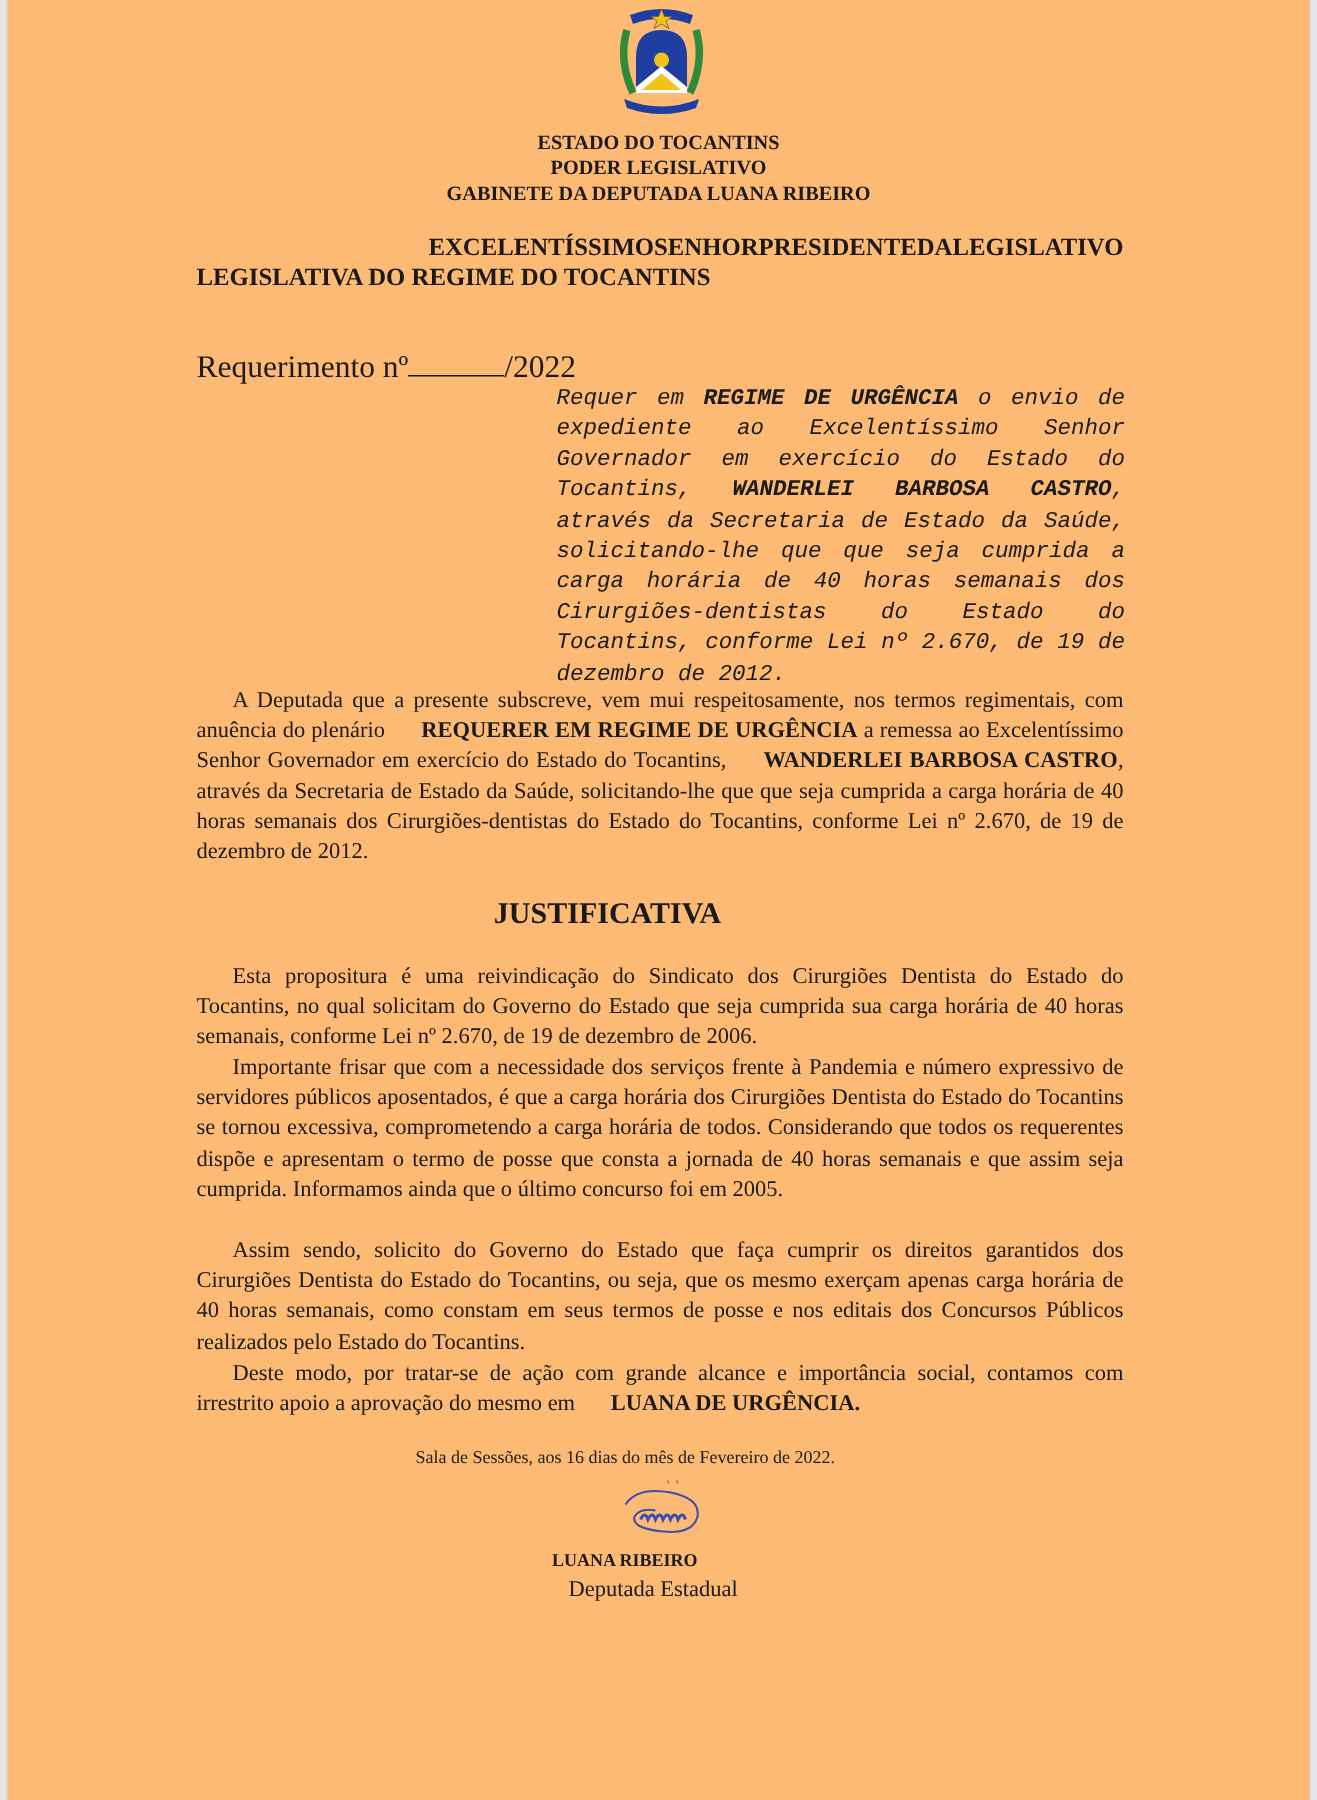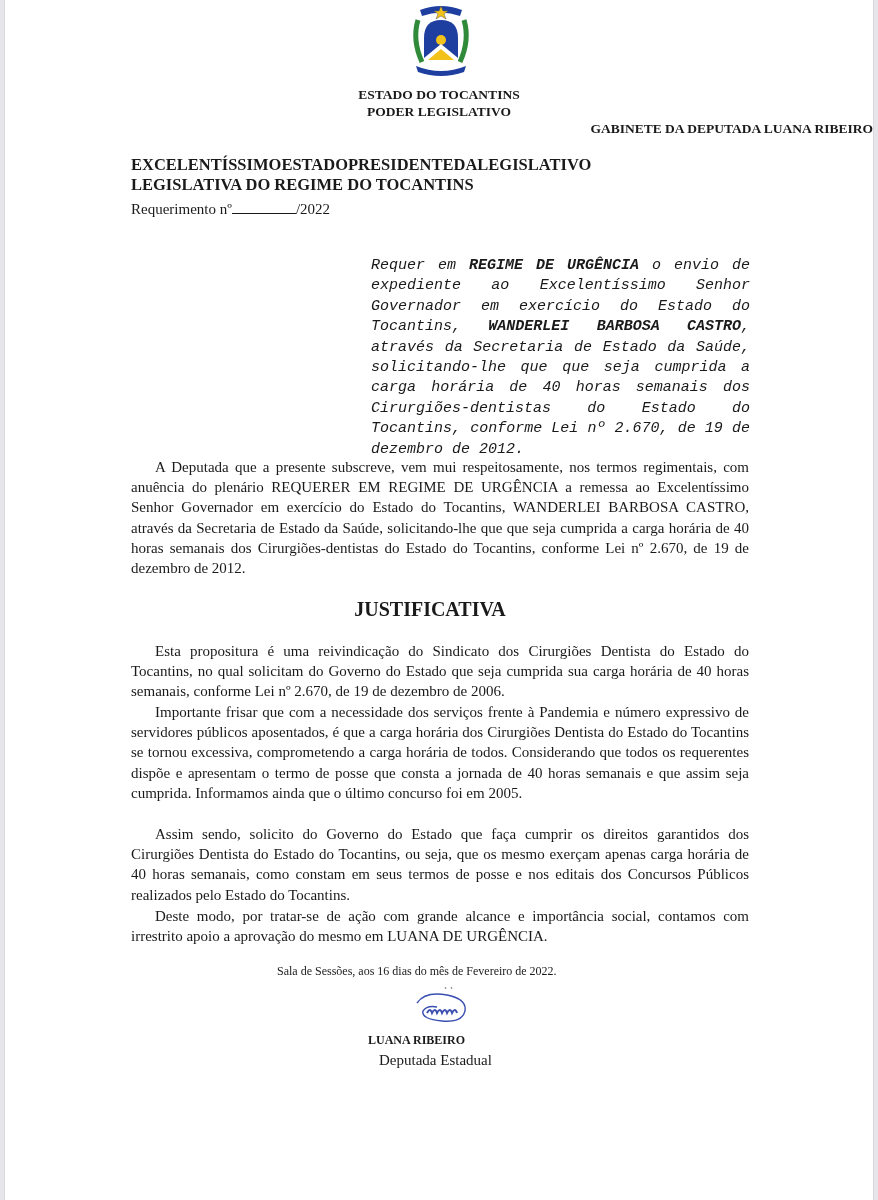--- a/index.html
+++ b/index.html
@@ -4,48 +4,48 @@
 <style>
   html, body { margin: 0; padding: 0; }
   body {
     width: 878px; height: 1200px; overflow: hidden;
     background: #e6e6ea;
     font-family: "Liberation Serif", "DejaVu Serif", serif;
     color: #1a1a1a;
   }
   .page {
     position: absolute; left: 4px; top: 0; width: 868px; height: 1200px;
-    background: #ffffff;
+    background: #fdba74;
     border-left: 1px solid #d9d9de; border-right: 1px solid #d9d9de;
   }
   .crest { position: absolute; left: 403px; top: 0px; width: 66px; height: 82px; }
   .head-block { position: absolute; left: 0; width: 868px; text-align: center; font-weight: bold; font-size: 13.5px; line-height: 17px; }
   .head-block.l1 { top: 86px; }
   .head-block.l2 { top: 103px; }
-  .head-block.l3 { top: 120px; text-align: right; }
+  .head-block.l3 { top: 120px; }
   .address {
     position: absolute; left: 126px; top: 155px; width: 618px;
     font-weight: bold; font-size: 16.5px; line-height: 20px; text-align: justify;
   }
-  .address .l1 { display: flex; justify-content: flex-start; }
-  .req { position: absolute; left: 126px; top: 200px; font-size: 15px; }
+  .address .l1 { display: flex; justify-content: flex-end; }
+  .req { position: absolute; left: 126px; top: 232px; font-size: 21px; }
   .req .blank { display: inline-block; width: 64px; border-bottom: 1px solid #1a1a1a; height: 13px; vertical-align: baseline; }
   .ementa {
     position: absolute; left: 366px; top: 256px; width: 379px;
     font-style: italic; font-size: 15px; line-height: 20.4px; text-align: justify; font-family: Liberation Mono, monospace;
   }
   .ementa b { font-weight: bold; }
   .body-p {
     position: absolute; left: 126px; width: 618px;
     font-size: 15px; line-height: 20.2px; text-align: justify;
     text-indent: 24px;
   }
-  .body-p b { font-weight: normal; }
+  .body-p b { font-weight: bold; margin-left: 20px; }
   .p1 { top: 457px; }
-  .just-title { position: absolute; left: 0; width: 800px; top: 598px; text-align: center; font-weight: bold; font-size: 20px; padding-left: 25px; }
+  .just-title { position: absolute; left: 0; width: 800px; top: 598px; text-align: center; font-weight: bold; font-size: 20px; }
   .p2 { top: 641px; }
   .p3 { top: 702px; }
   .p4 { top: 824px; }
   .p5 { top: 906px; }
   .closing { position: absolute; left: 272px; top: 964px; font-size: 12px; }
   .signature { position: absolute; left: 402px; top: 983px; width: 70px; height: 50px; }
   .signer-name { position: absolute; left: 363px; top: 1033px; font-weight: bold; font-size: 12px; font-family: Liberation Serif, serif; }
   .signer-role { position: absolute; left: 374px; top: 1052px; font-size: 15px; }
 </style>
 </head>
@@ -65,21 +65,21 @@
     <path d="M8 66 Q33 76 58 66 L56 72 Q33 80 10 72 Z" fill="#1f3fa0"></path>
   </svg>
 
   <div class="head-block l1">ESTADO DO TOCANTINS</div>
   <div class="head-block l2">PODER LEGISLATIVO</div>
   <div class="head-block l3">GABINETE DA DEPUTADA LUANA RIBEIRO</div>
 
   <div class="address">
     <div class="l1">
       <span>EXCELENTÍSSIMO</span>
-      <span>ESTADO</span>
+      <span>SENHOR</span>
       <span>PRESIDENTE</span>
       <span>DA</span>
       <span>LEGISLATIVO</span>
     </div>
     <div>LEGISLATIVA DO REGIME DO TOCANTINS</div>
   </div>
 
   <div class="req">
     <span>Requerimento nº</span><span class="blank"></span><span>/2022</span>
   </div>

